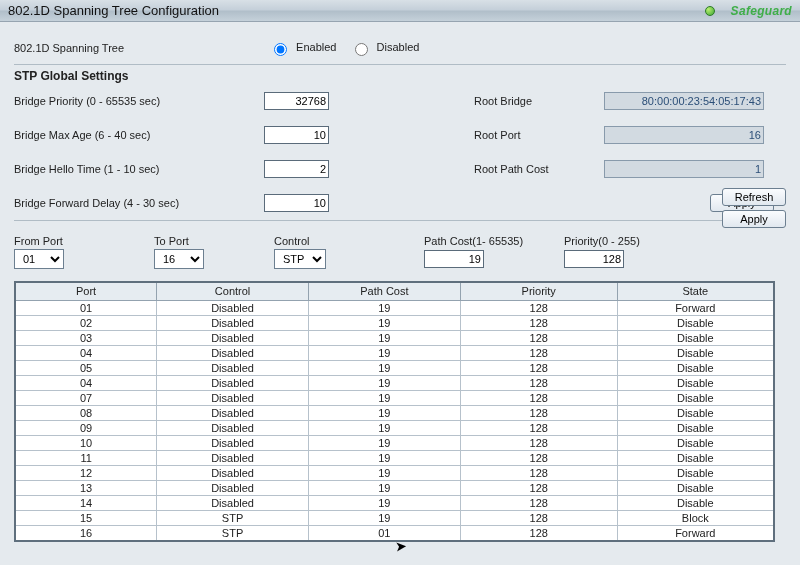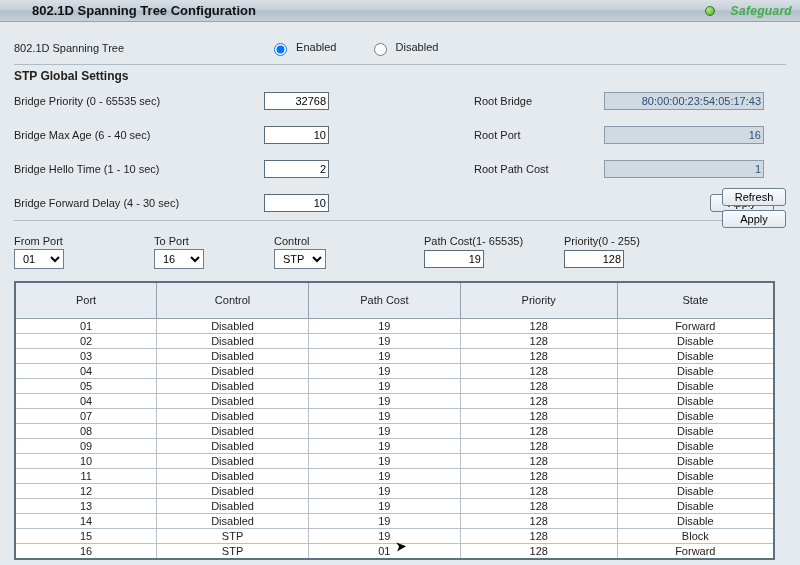--- a/index.html
+++ b/index.html
@@ -16,27 +16,27 @@
   }
   .titlebar {
     background: linear-gradient(#d8e0e6,#c4cfd9 48%,#b0bec9 52%,#c5d1da);
     border-bottom: 1px solid #96a4b0;
     height: 22px;
     display: flex;
     align-items: center;
     padding: 0 8px;
     justify-content: space-between;
   }
-  .titlebar-title { font-weight: bold; font-size: 13px; color: #111; margin-left: 24px; }
+  .titlebar-title { font-weight: normal; font-size: 13px; color: #111; }
   .safeguard { display: inline-flex; align-items: center; gap: 16px; font-size: 12px; font-weight: bold; font-style: italic; color:#3fae49; letter-spacing: 0.3px;}
   .sg-dot { width: 10px; height: 10px; border-radius: 50%; background: radial-gradient(circle at 30% 30%, #b8f06f, #3ea636); border:1px solid #2d7a28;}
   .main { padding: 10px 14px 0 14px; }
   .row { display:flex; align-items:center; }
   .radio-area { margin-left: 30px; }
-  .radio-lbl { margin-left: 3px; margin-right: 29px; }
+  .radio-lbl { margin-left: 3px; margin-right: 10px; }
   input[type=radio] { vertical-align: middle; }
   hr.sep { border:none; border-top:1px solid #b0bcc5; margin:8px 0 4px 0;}
   .section-title { font-weight:bold; font-size:12px; margin-bottom:9px; }
 
   .grid2 {
     display:grid;
     grid-template-columns: 250px 140px 70px 130px 170px;
     row-gap:16px;
     align-items:center;
   }
@@ -103,21 +103,21 @@
     background:#fff;
     border:2px solid #5f6f7d;
   }
   table.tbl th {
     background:#e6ecf1;
     border:1px solid #93a2af;
     font-weight:normal;
     font-size:11px;
     padding:2px 4px;
     text-align:center;
-    height:36px;
+    height:18px;
   }
   table.tbl td {
     border:1px solid #b6c1cb;
     font-size:11px;
     padding:1px 4px;
     text-align:center;
     height:14px;
   }
   td:first-child, th:first-child { width:140px;}
   th:nth-child(2),td:nth-child(2){width:150px;}

